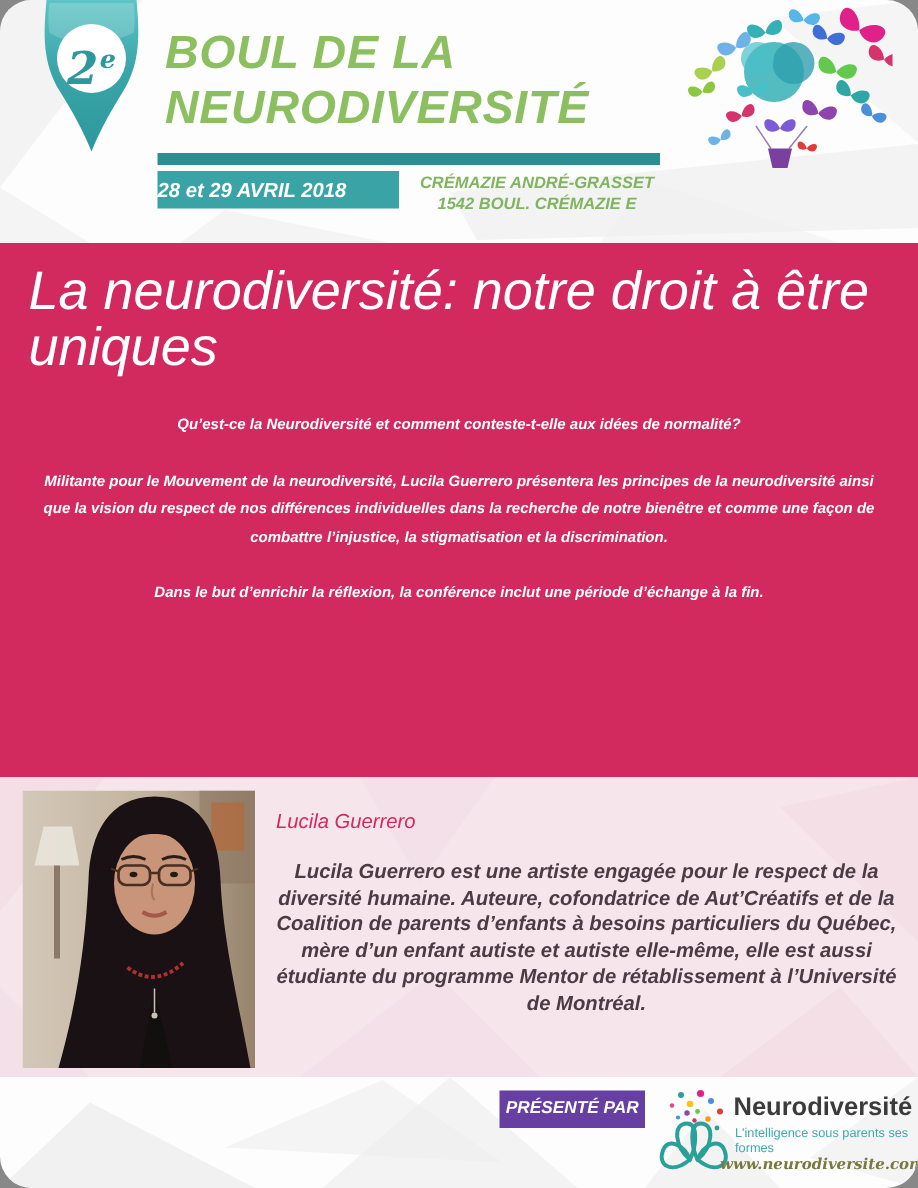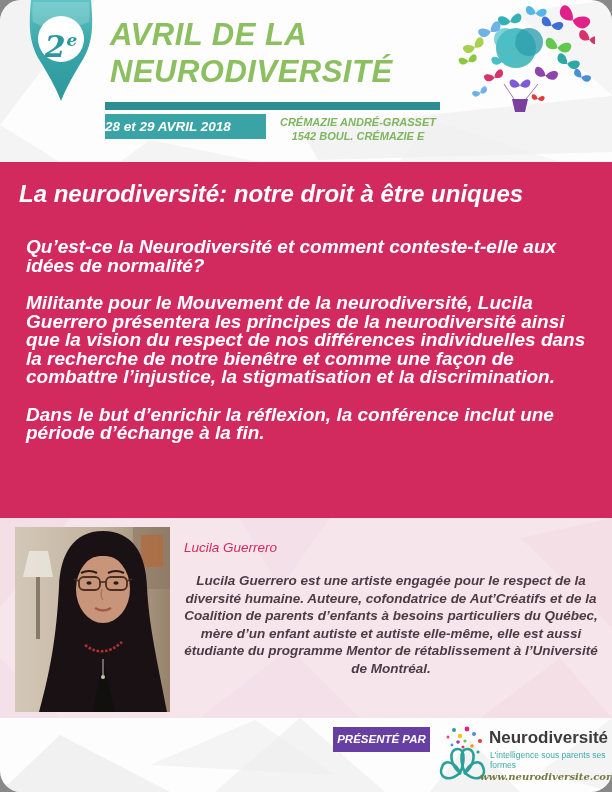--- a/index.html
+++ b/index.html
@@ -19,24 +19,24 @@
   .rule{position:absolute;left:105px;top:102px;width:335px;height:8px;background:#2e8d90;z-index:2;}
   .date-box{position:absolute;left:105px;top:114px;width:161px;height:25px;background:#3aa3a6;
             color:#fff;text-align:left;font-weight:bold;font-style:italic;
             font-size:13.5px;line-height:25px;z-index:2;}
   .venue{position:absolute;left:270px;top:116px;width:176px;text-align:center;color:#7eb55e;
          font-weight:bold;font-style:italic;font-size:11px;line-height:13.5px;z-index:2;}
 
   
   .pink{position:absolute;left:0;top:162px;width:612px;height:356px;background:#d2295f;
         color:#fff;z-index:1;}
-  .pink h1{margin:13px 16px 0 19px;max-width:580px;font-size:24px;line-height:37px;
-           font-weight:bold;font-style:italic;}
-  .pink .body{margin-top:26px;padding:0 26px;
-              font-weight:bold;font-style:italic;font-size:19px;line-height:18.5px;}
+  .pink h1{margin:13px 16px 0 19px;max-width:580px;font-size:36px;line-height:37px;
+           font-weight:normal;font-style:italic;}
+  .pink .body{margin-top:26px;padding:0 26px;text-align:center;
+              font-weight:bold;font-style:italic;font-size:10px;line-height:18.5px;}
   .pink .body p{margin:0 0 19px 0;}
 
   
   .bio{position:absolute;left:0;top:518px;width:612px;height:200px;background:#f7e5ec;z-index:1;}
   .bio .pattern{position:absolute;left:0;top:0;}
   .photo{position:absolute;left:15px;top:9px;width:155px;height:185px;overflow:hidden;}
   .speaker{position:absolute;left:180px;top:22px;width:422px;}
   .speaker-name{margin:0 0 0 4px;color:#d2295f;font-weight:normal;font-style:italic;font-size:13.5px;}
   .speaker-bio{margin-top:17px;text-align:center;color:#4b3c43;
                font-weight:bold;font-style:italic;font-size:13.5px;line-height:17.5px;}
@@ -82,21 +82,21 @@
         </linearGradient>
       </defs>
       <path d="M7,0 L67,0 C69,22 70,42 58,61 C50,74 43,86 37,101 C31,86 24,74 16,61 C4,42 5,22 7,0 Z" fill="url(#bgrad)"></path>
       <path d="M9,2 L65,2 C66,10 66,16 65,22 C45,31 25,31 9,22 C8,16 8,8 9,2 Z" fill="#ffffff" opacity="0.18"></path>
       <circle cx="37" cy="39" r="23" fill="#ffffff"></circle>
     </svg>
     <div class="badge-num"><span>2</span><sup>e</sup></div>
   </div>
 
   <div class="brand">
-    <div>AVRIL DE LA</div>
+    <div>BOUL DE LA</div>
     <div>NEURODIVERSITÉ</div>
   </div>
 
   <svg class="balloon" width="145" height="112" viewBox="0 0 145 112">
     <defs>
       <path id="bf" d="M0,2 C-3,-6 -14,-9 -13,-1 C-12,6 -4,6 0,2 C4,6 12,6 13,-1 C14,-9 3,-6 0,2 Z"></path>
     </defs>
     <circle cx="66" cy="44" r="20" fill="#35b0b5" opacity="0.85"></circle>
     <circle cx="79" cy="38" r="14" fill="#2f9fae" opacity="0.8"></circle>
     <circle cx="55" cy="35" r="11" fill="#49c0c8" opacity="0.7"></circle>

